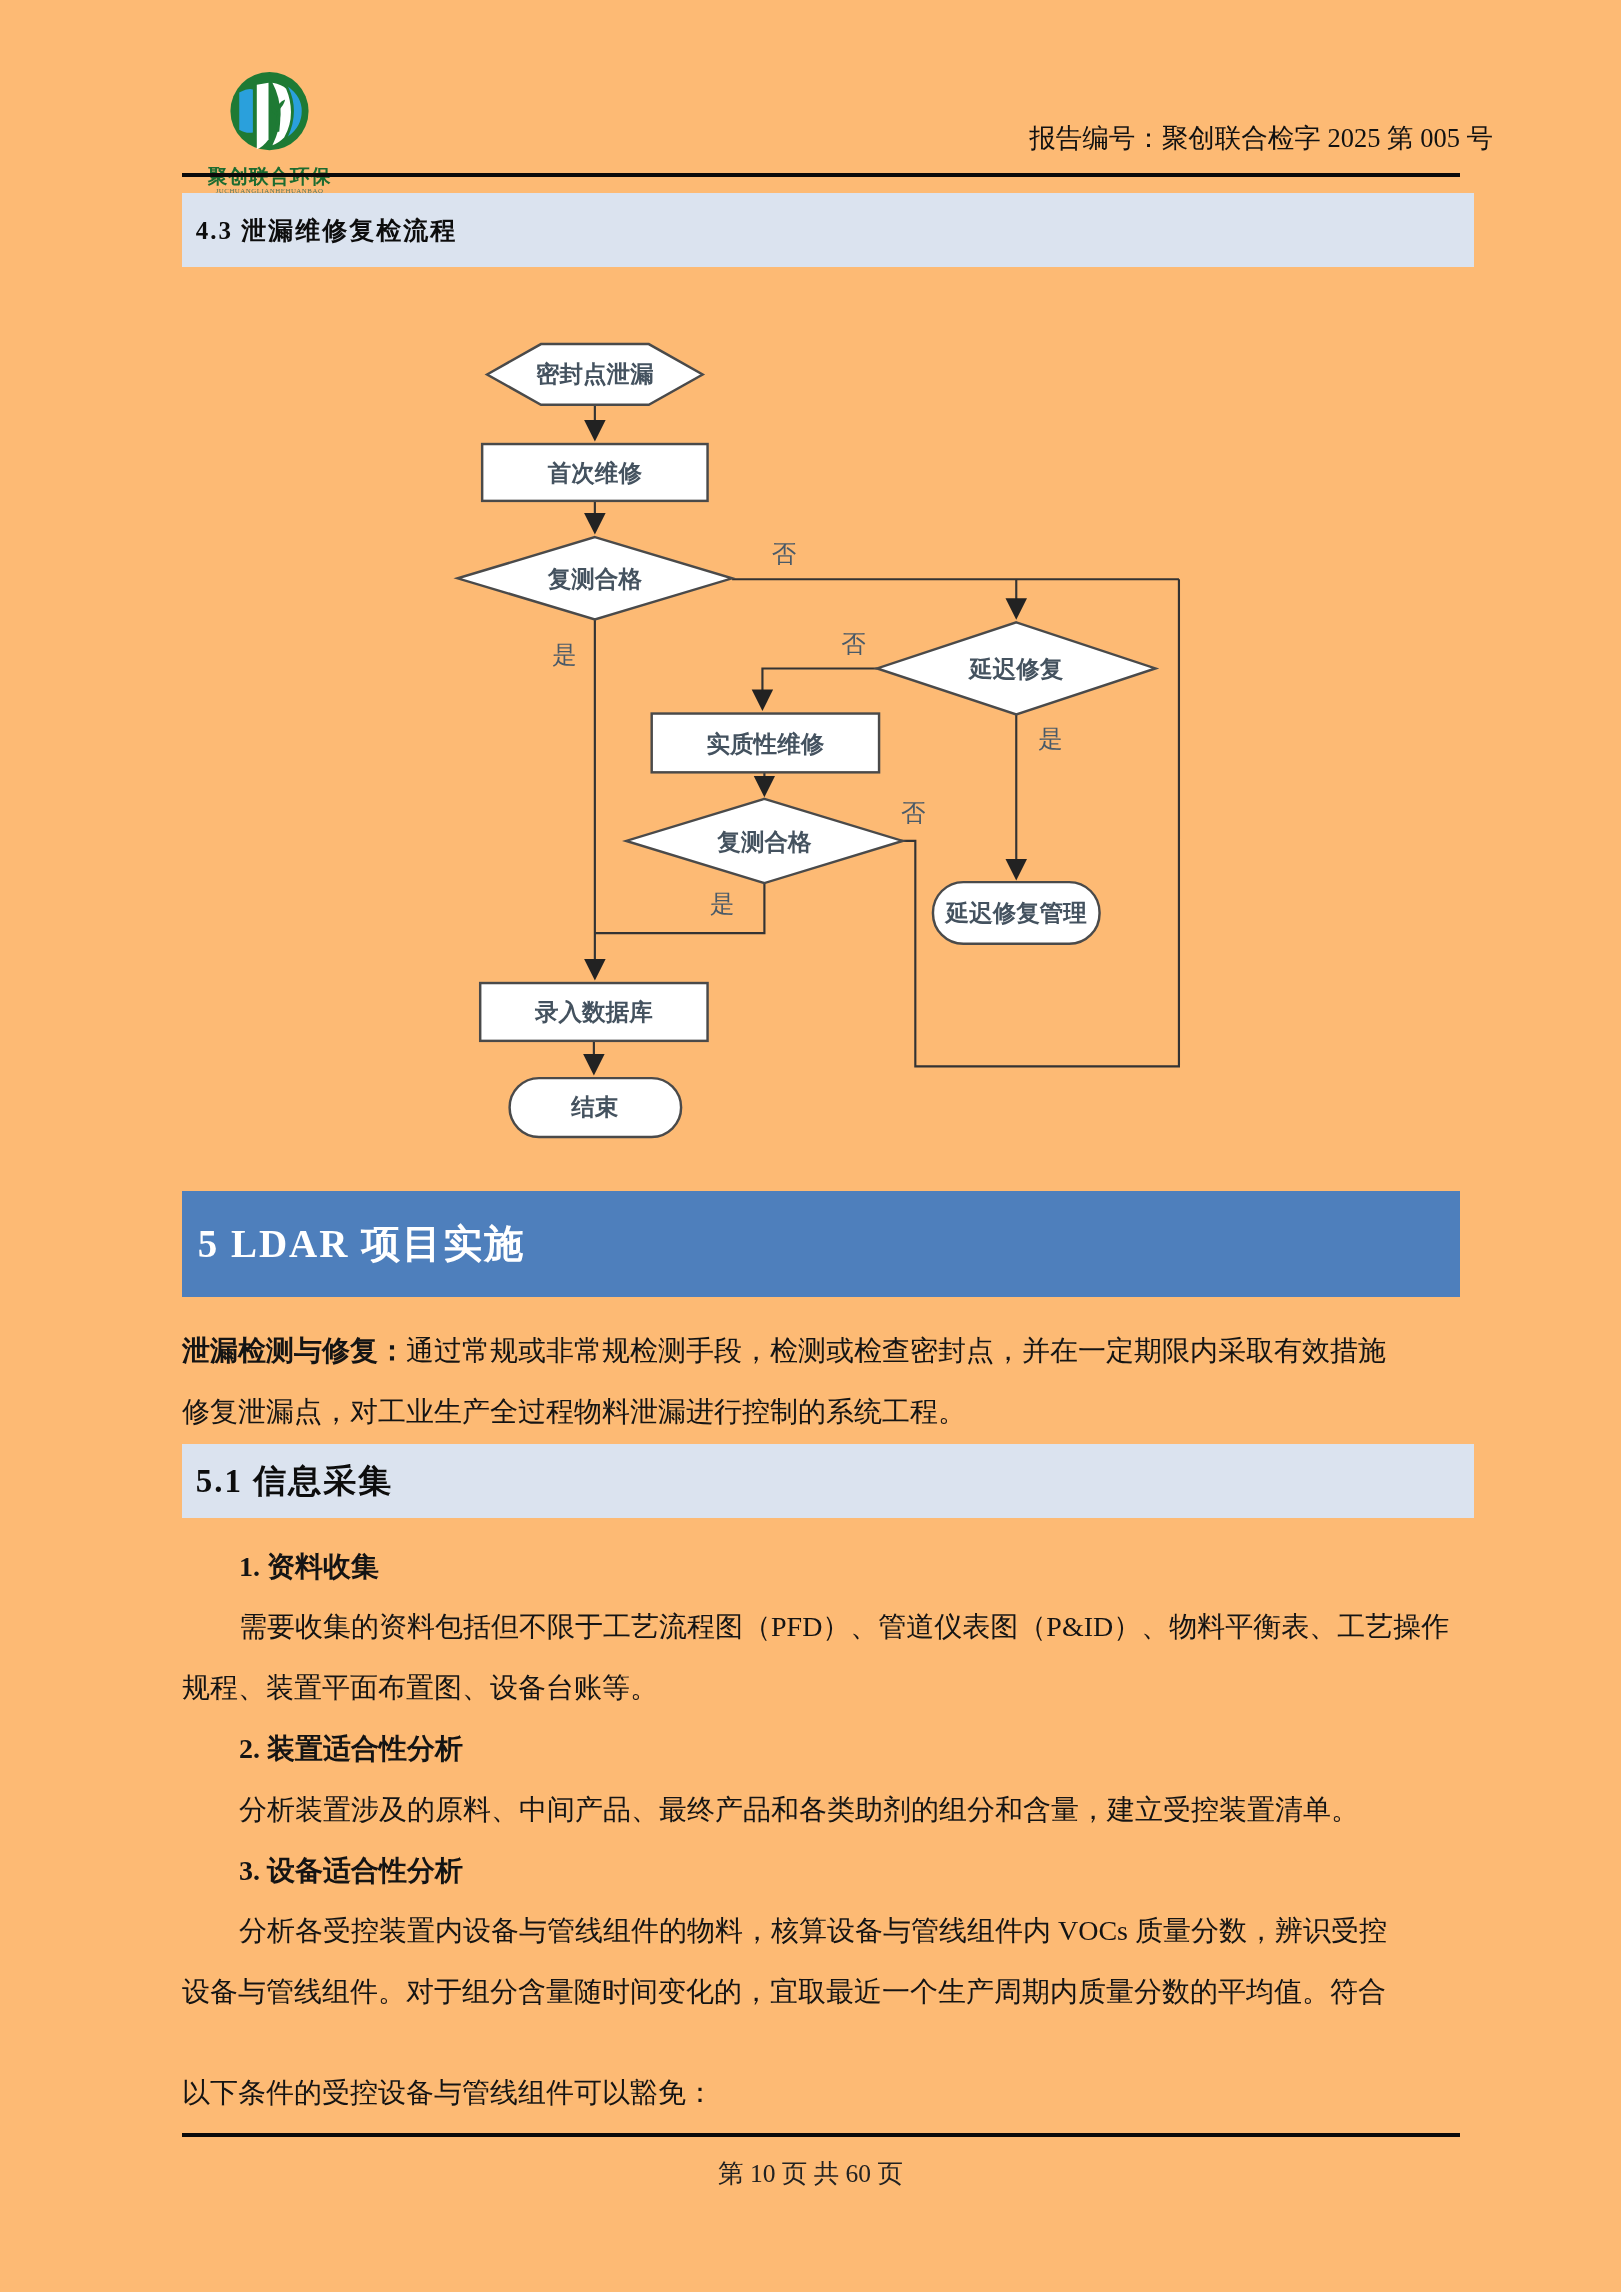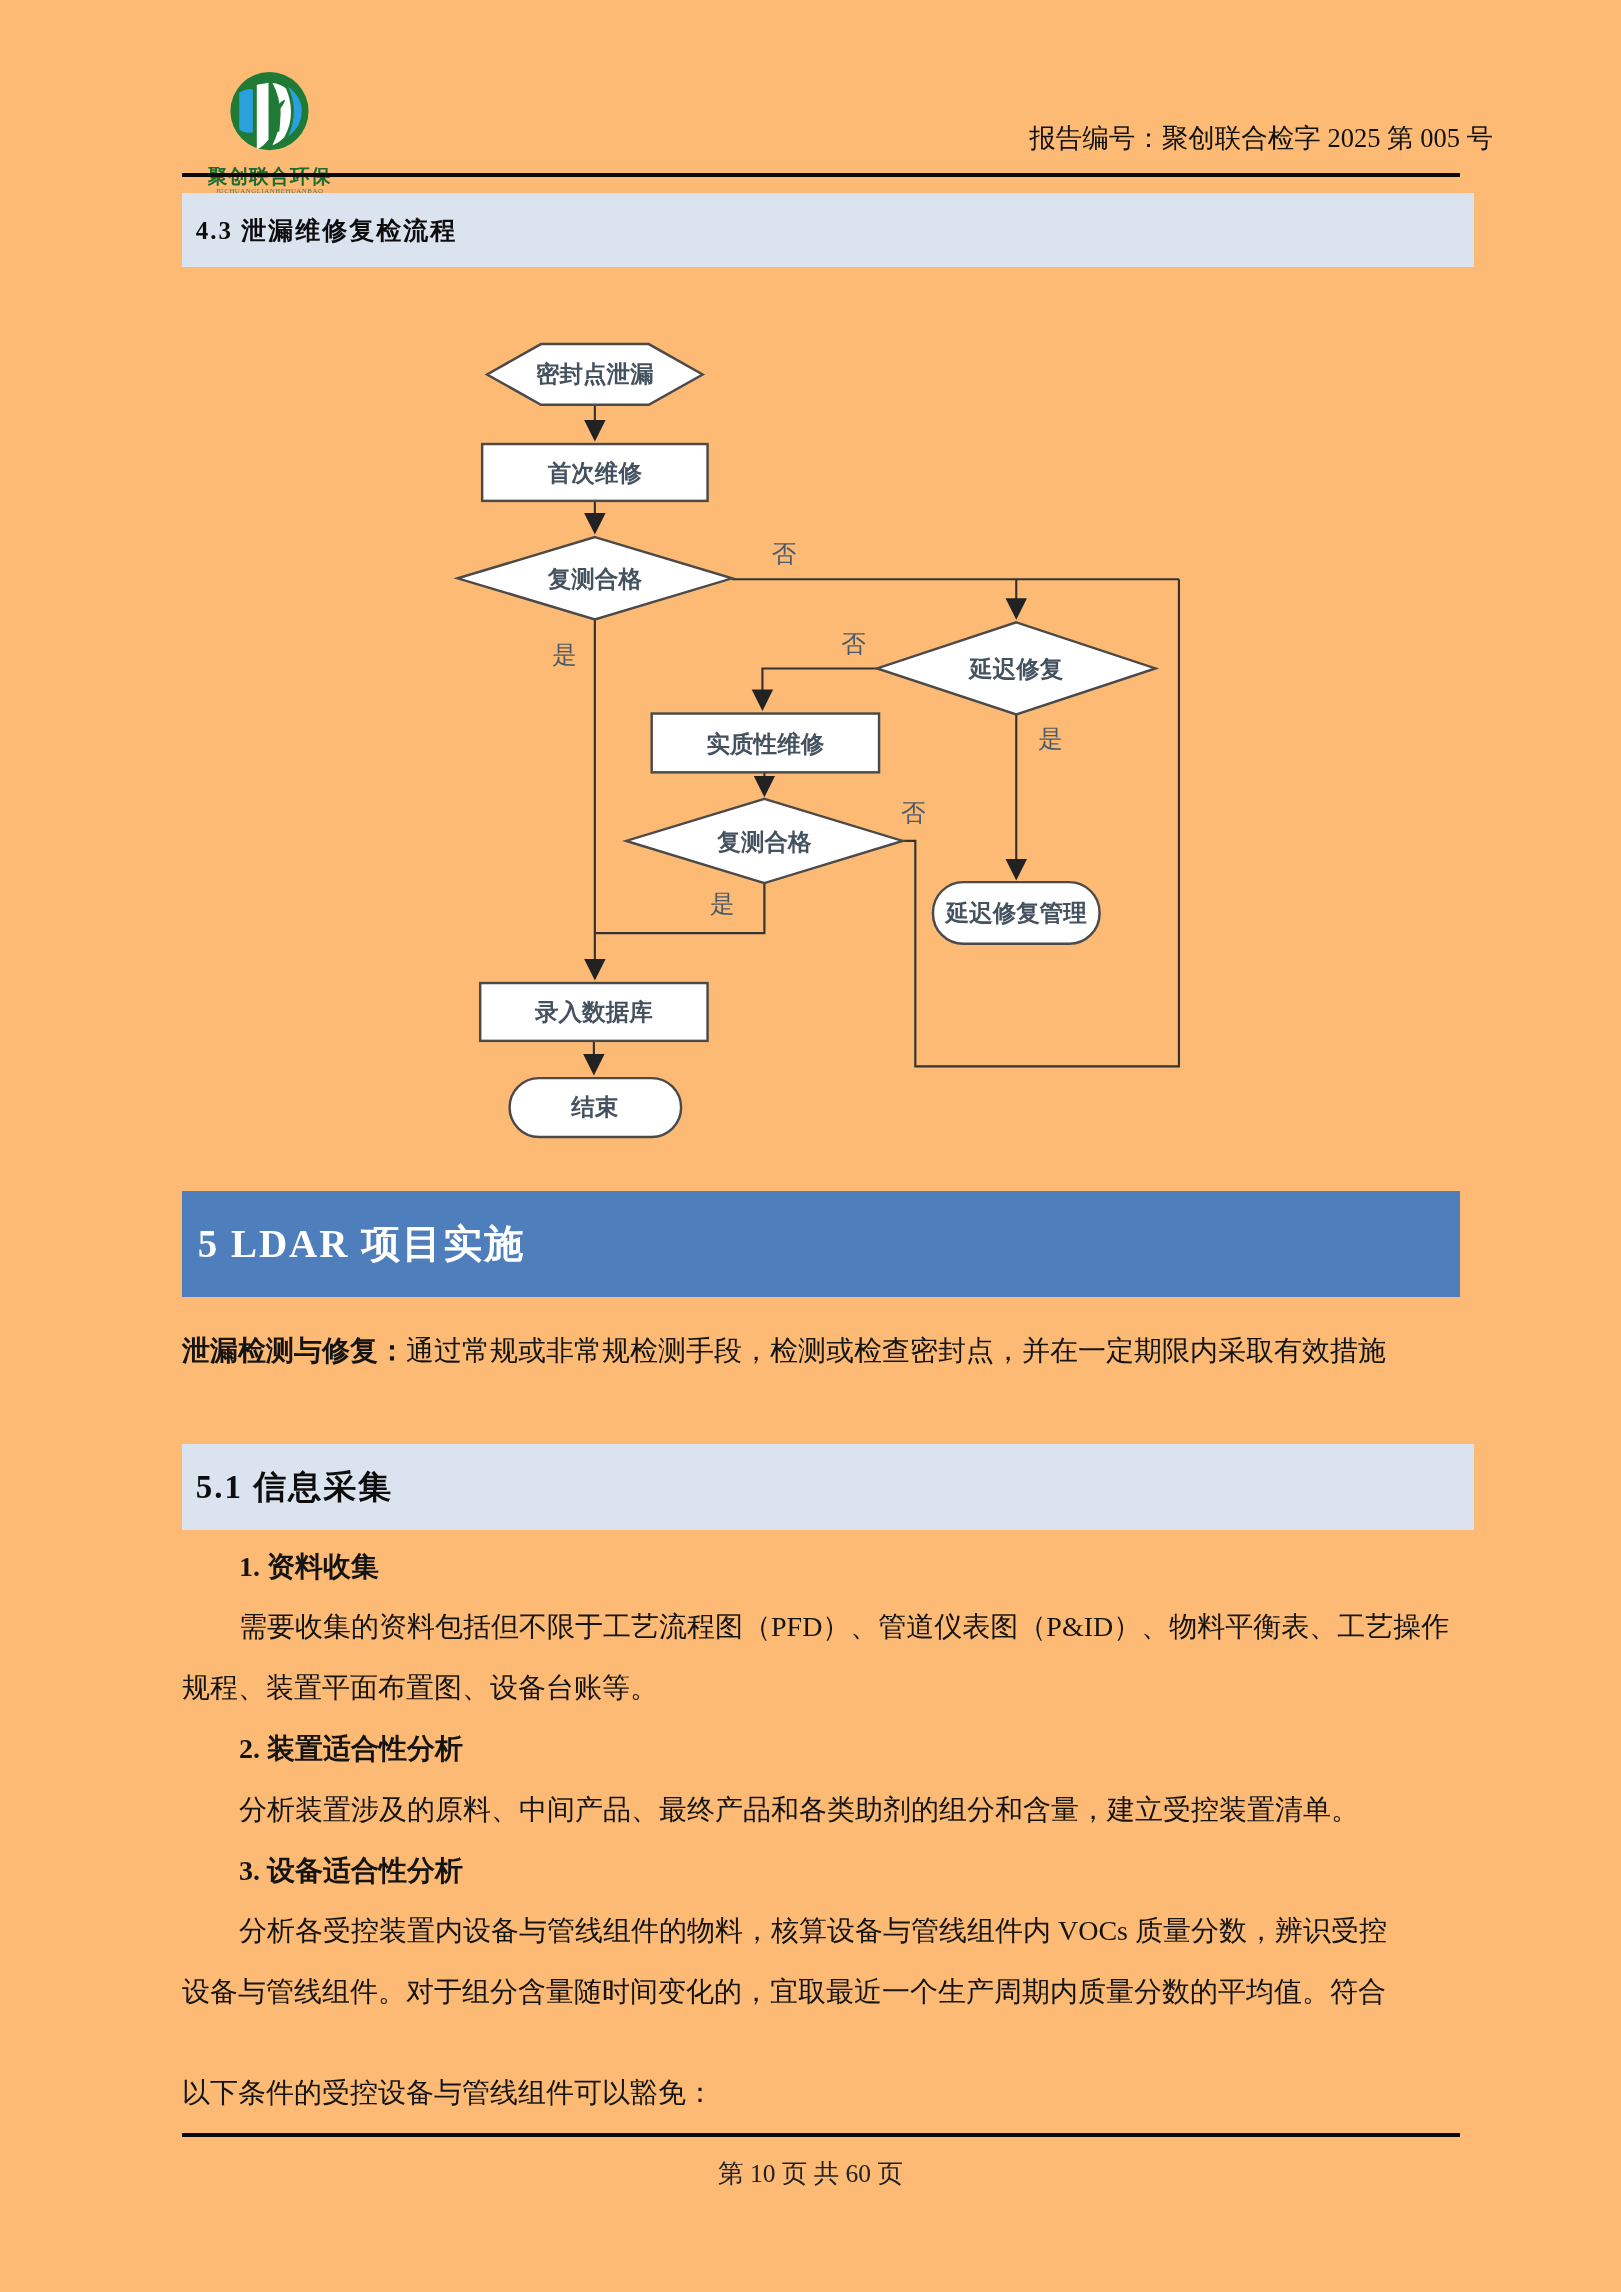--- a/index.html
+++ b/index.html
@@ -18,21 +18,21 @@
   .logo-cn{font-size:19.6px;font-weight:bold;color:#1c6b30;letter-spacing:1px;line-height:19.6px;}
   .logo-en{font-size:6.9px;color:#56765c;letter-spacing:0.5px;line-height:8.8px;}
   .report-no{right:162px;top:120px;font-size:26.5px;color:#111;}
   .header-rule{left:182px;top:173px;width:1278px;height:3.9px;background:#0a0a0a;}
   
   .band{
     left:182px;width:1278px;background:#dbe3ef;color:#0d0d0d;
     font-weight:bold;display:flex;align-items:center;
   }
   .band-43{top:193px;height:74px;font-size:25px;padding-left:13.7px;letter-spacing:2px;}
-  .band-51{top:1444px;height:86px;font-size:33px;padding-left:13.7px;letter-spacing:2px;}
+  .band-51{top:1444px;height:74px;font-size:33px;padding-left:13.7px;letter-spacing:2px;}
   .banner-5{
     left:182px;top:1191px;width:1278px;height:106px;
     background:#4e7fbc;color:#ffffff;font-weight:bold;font-size:39px;
     display:flex;align-items:center;padding-left:15.7px;box-sizing:border-box;
     letter-spacing:2px;
   }
   
   .bodyline{left:182px;width:1284px;font-size:28px;line-height:39px;color:#141414;}
   .indent{padding-left:57px;box-sizing:border-box;}
   .bold{font-weight:bold;}
@@ -135,20 +135,21 @@
     <text class="edge-label" x="1072" y="762">是</text>
     <text class="edge-label" x="932" y="838">否</text>
     <text class="edge-label" x="737" y="931">是</text>
   </svg>
 
   <div class="abs banner-5">5  LDAR 项目实施</div>
 
   <div class="abs bodyline" style="top:1331px;">
     <span class="bold">泄漏检测与修复：</span><span>通过常规或非常规检测手段，检测或检查密封点，并在一定期限内采取有效措施</span>
   </div>
+  <div class="abs bodyline" style="top:1392px;">修复泄漏点，对工业生产全过程物料泄漏进行控制的系统工程。</div>
 
   <div class="abs band band-51">5.1 信息采集</div>
 
   <div class="abs bodyline indent bold" style="top:1547px;">1. 资料收集</div>
   <div class="abs bodyline indent" style="top:1607px;">需要收集的资料包括但不限于工艺流程图（PFD）、管道仪表图（P&amp;ID）、物料平衡表、工艺操作</div>
   <div class="abs bodyline" style="top:1668px;">规程、装置平面布置图、设备台账等。</div>
 
   <div class="abs bodyline indent bold" style="top:1729px;">2. 装置适合性分析</div>
   <div class="abs bodyline indent" style="top:1790px;">分析装置涉及的原料、中间产品、最终产品和各类助剂的组分和含量，建立受控装置清单。</div>
 

